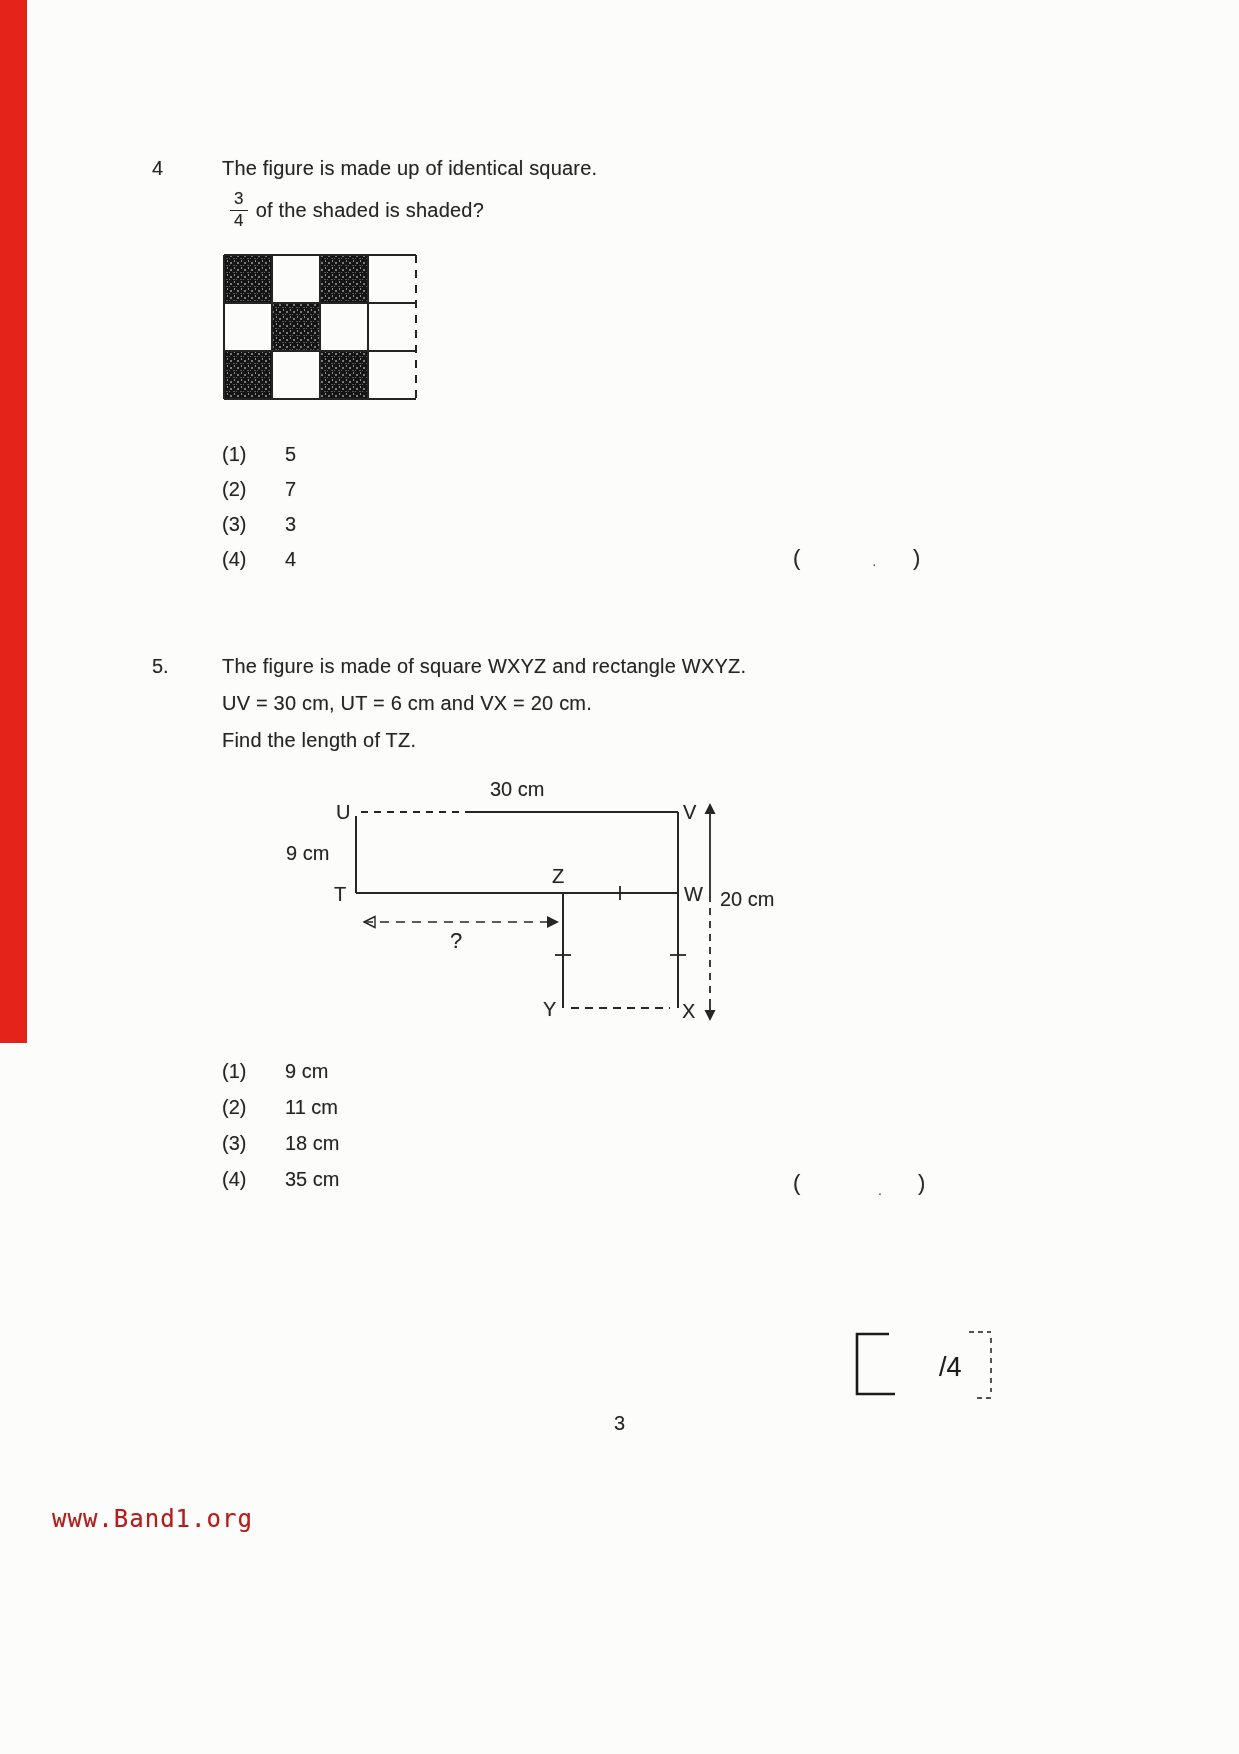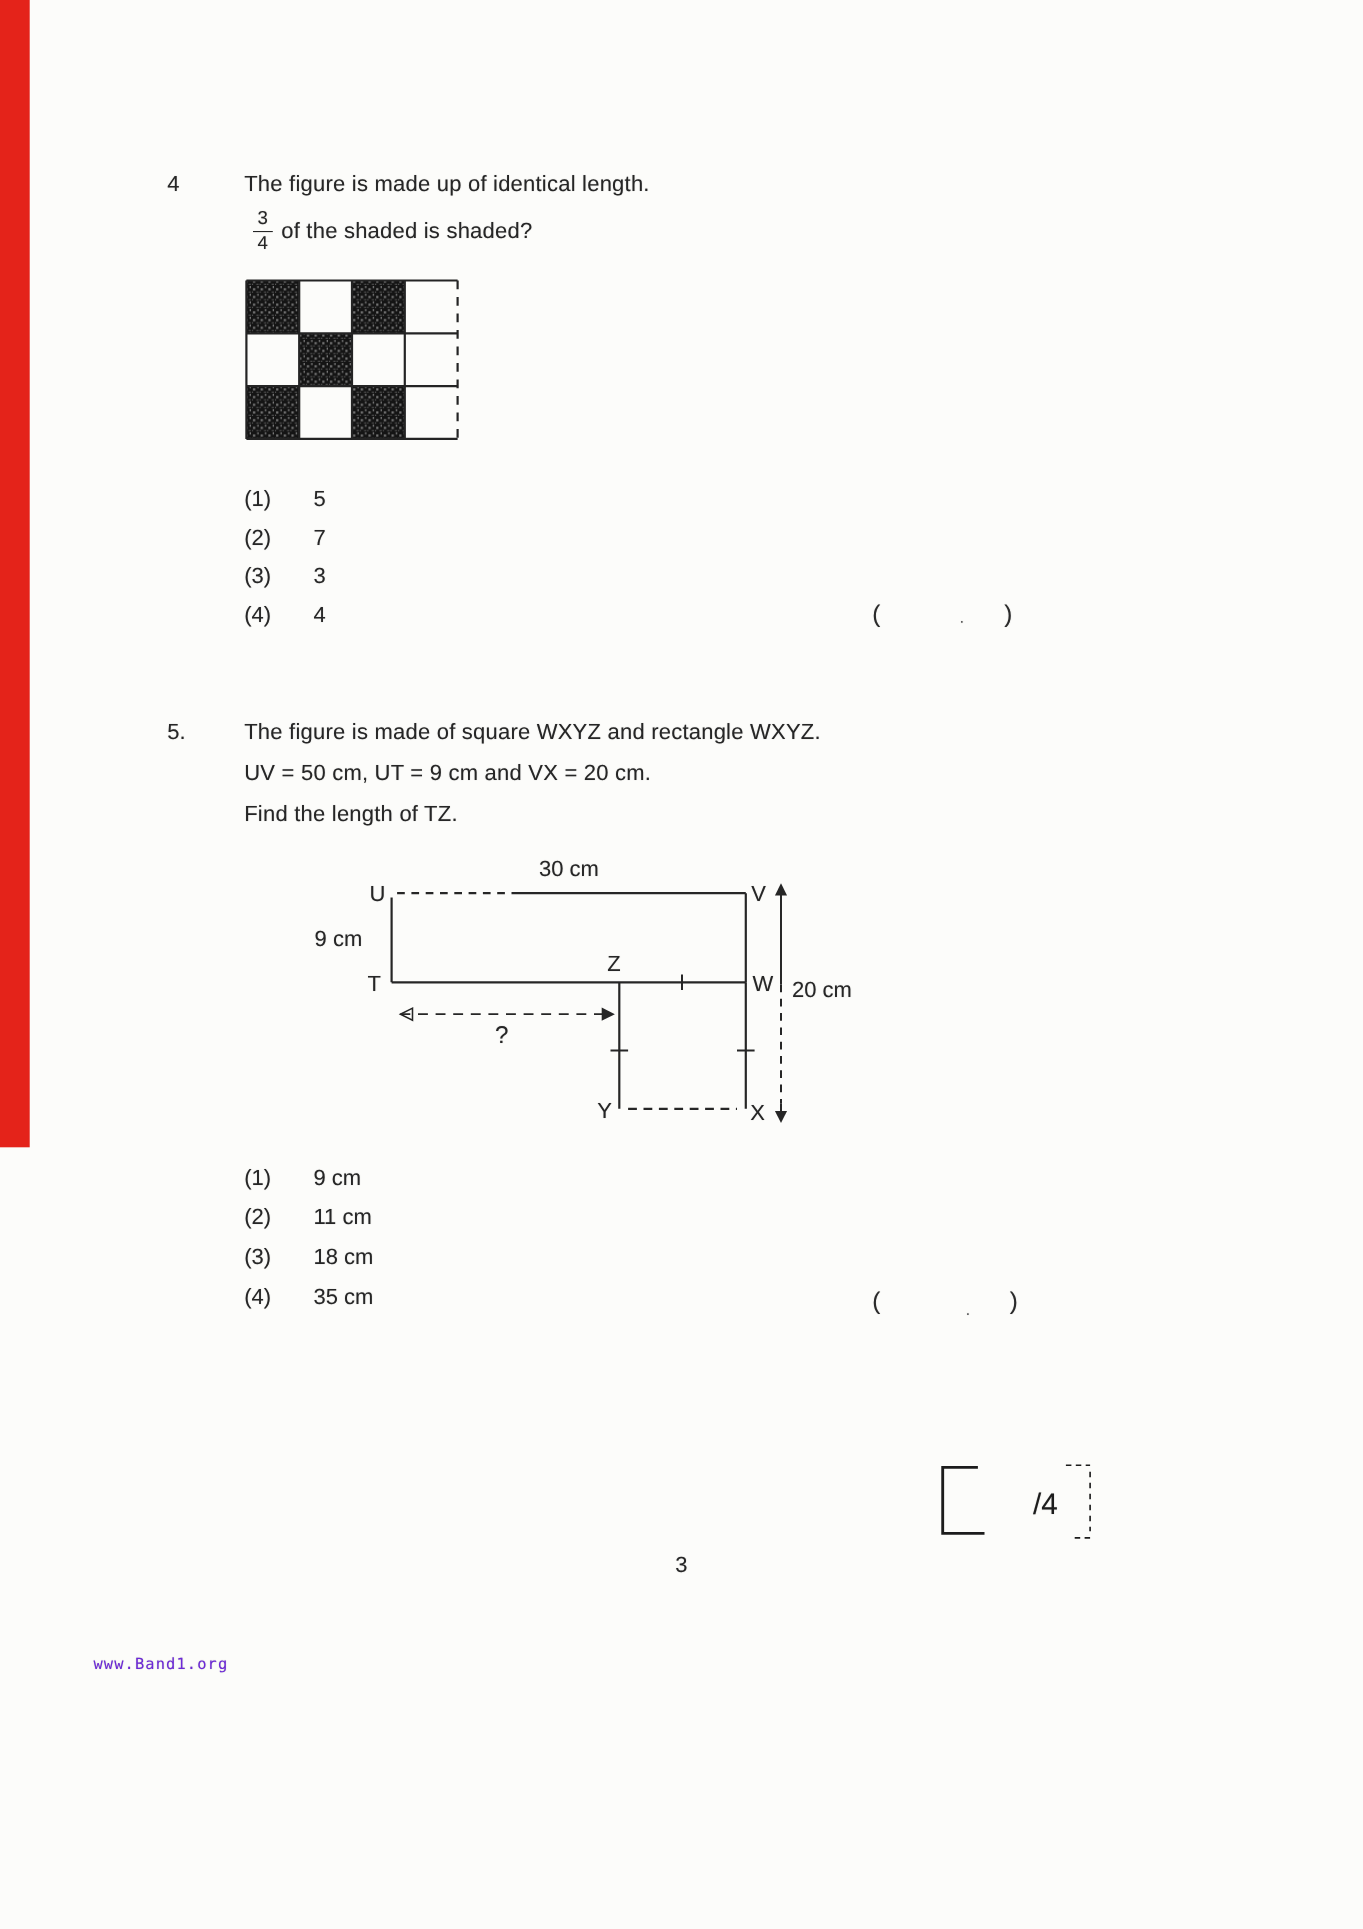--- a/index.html
+++ b/index.html
@@ -21,32 +21,32 @@
   .frac .num { display:block; border-bottom:1.6px solid #262626; padding:0 4px 1px; }
   .frac .den { display:block; padding-top:1px; }
   .options { display:flex; flex-direction:column; }
   .opt-row { display:flex; height:35px; align-items:flex-start; font-size:20px; }
   .opt-row .opt-label { width:63px; }
   .bracket { font-size:22px; color:#2a2a2a; }
   .bracket-dot { font-size:14px; color:#555; }
   svg text { font-family:"Liberation Sans","DejaVu Sans",sans-serif; }
   .page-number { position:absolute; left:0; right:0; text-align:center; font-size:20px; }
   .footer-url { font-family:"DejaVu Sans Mono","Liberation Mono",monospace;
-                font-size:14px; letter-spacing:1px; color:#6d28d9;margin-left:33px; }
+                font-size:24px; letter-spacing:1px; color:#b91c1c; }
 </style>
 </head>
 <body>
 
 <div class="page">
 
   <div class="red-strip" style="background: rgb(228, 35, 26);"></div>
 
   <div class="abs qnum" style="left:152px; top:157px;">4</div>
 
-  <div class="abs qtext" style="left:222px; top:157px;">The figure is made up of identical length.</div>
+  <div class="abs qtext" style="left:222px; top:157px;">The figure is made up of identical square.</div>
 
   <div class="abs qtext line2" style="left:222px; top:190px;">
     <span class="frac">
       <span class="num">3</span>
       <span class="den">4</span>
     </span>
     <span>of the shaded is shaded?</span>
   </div>
 
   <svg id="q4-grid-svg" class="abs" style="left:222px; top:253px;" width="198" height="150" viewBox="0 0 198 150">
@@ -94,21 +94,21 @@
     </div>
   </div>
 
   <span class="abs bracket" style="left:793px; top:545px;">(</span>
   <span class="abs bracket-dot" style="left:872px; top:556px;">·</span>
   <span class="abs bracket" style="left:913px; top:545px;">)</span>
 
   <div class="abs qnum" style="left:152px; top:655px;">5.</div>
 
   <div class="abs qtext" style="left:222px; top:655px;">The figure is made of square WXYZ and rectangle WXYZ.</div>
-  <div class="abs qtext" style="left:222px; top:692px;">UV = 50 cm, UT = 9 cm and VX = 20 cm.</div>
+  <div class="abs qtext" style="left:222px; top:692px;">UV = 30 cm, UT = 6 cm and VX = 20 cm.</div>
   <div class="abs qtext" style="left:222px; top:729px;">Find the length of TZ.</div>
 
   <svg class="abs" style="left:278px; top:770px;" width="520" height="272" viewBox="0 0 520 272">
     <g stroke="#262626" stroke-width="2" fill="none">
 
       <path d="M83 42 H192" stroke-dasharray="7 6"></path>
       <path d="M192 42 H400"></path>
 
       <path d="M78 46 V123"></path>
 

